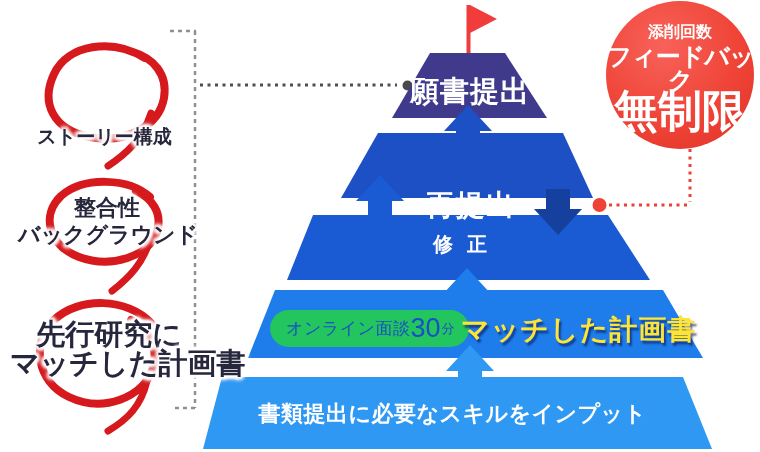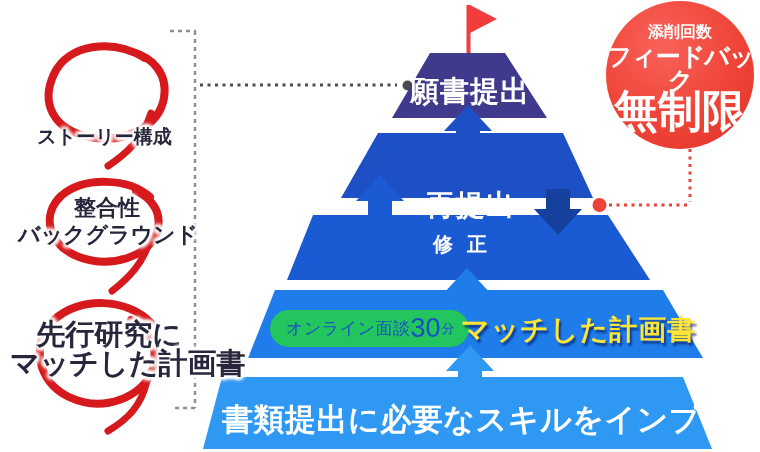--- a/index.html
+++ b/index.html
@@ -11,21 +11,21 @@
   svg.base{position:absolute;left:0;top:0;z-index:1;}
 
   
   .lvl-text{
     position:absolute;z-index:3;color:#ffffff;text-align:center;
     font-weight:600;letter-spacing:1px;white-space:nowrap;
   }
   .t-l1{left:395px;top:72px;width:150px;font-size:29px;}
   .t-l2{left:378px;top:150px;width:185px;font-size:29px;margin-top:36px;}
   .t-l3{left:330px;top:231px;width:260px;font-size:20px;letter-spacing:14px;text-indent:14px;}
-  .t-l5{left:222px;top:399px;width:461px;font-size:31px;letter-spacing:0.5px;}
+  .t-l5{left:222px;top:399px;width:461px;font-size:22px;letter-spacing:0.5px;}
 
   
   .pill{
     position:absolute;z-index:3;left:270px;top:310px;height:37px;
     background:#22c55e;border-radius:19px;display:flex;align-items:center;
     padding:0 14px 0 16px;color:#1b4fc4;font-weight:400;white-space:nowrap;
   }
   .pill .p-text{font-size:17px;letter-spacing:0.5px;}
   .pill .p-num{font-size:27px;line-height:1;margin-left:0;}
   .pill .p-unit{font-size:13px;margin-left:1px;}

